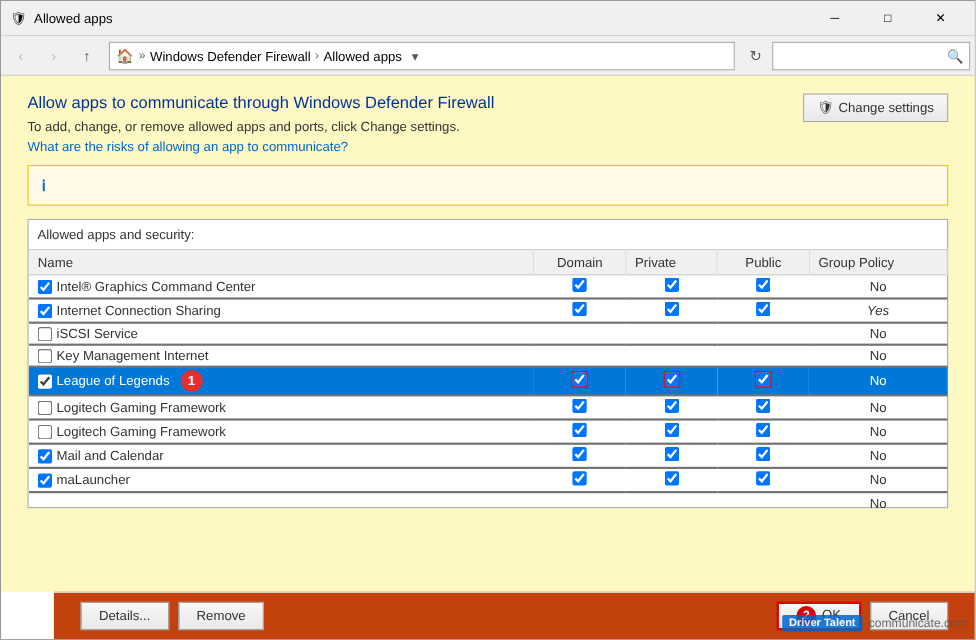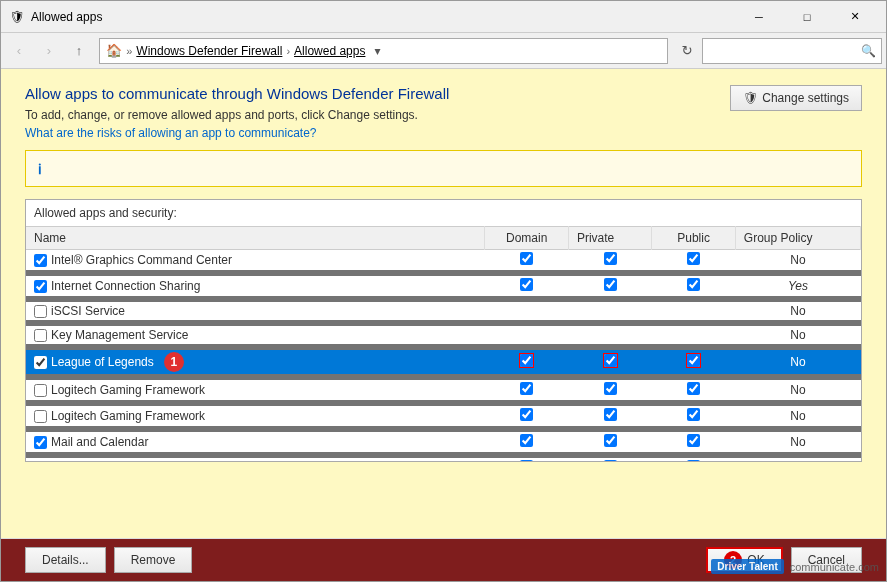--- a/index.html
+++ b/index.html
@@ -99,21 +99,20 @@
       align-items: center;
       padding: 0 6px;
       margin: 0 4px;
       gap: 4px;
       font-size: 12px;
     }
 
     .breadcrumb-part {
       color: #000;
       font-size: 12px;
-      text-decoration: underline;
     }
 
     .breadcrumb-sep { color: #666; font-size: 11px; }
 
     .address-dropdown {
       width: 16px;
       height: 100%;
       border: none;
       background: transparent;
       cursor: pointer;
@@ -252,21 +251,21 @@
     .apps-table th {
       padding: 4px 8px;
       text-align: left;
       font-weight: normal;
       color: #333;
       border-right: 1px solid #ddd;
     }
 
     .apps-table td {
       padding: 2px 8px;
-      border-bottom: 6px solid #737373;
+      border-bottom: 2px solid #737373;
       color: #333;
     }
 
     .checkbox-cell {
       display: flex;
       align-items: center;
       gap: 4px;
     }
 
     input[type="checkbox"] {
@@ -275,22 +274,23 @@
       cursor: pointer;
     }
 
     
     .bottom-bar {
       display: flex;
       justify-content: flex-end;
       padding: 8px 24px;
       gap: 8px;
       border-top: 1px solid #ddd;
-      background: #7f1d1d;
-      align-items: center;
+      background: #c2410c;
+      align-items: center;
+      margin-left: 48px;
     }
 
     .bottom-btn {
       height: 26px;
       padding: 0 16px;
       background: linear-gradient(to bottom, #f8f8f8, #e8e8e8);
       border: 1px solid #aaa;
       cursor: pointer;
       font-size: 12px;
       color: #333;
@@ -485,21 +485,21 @@
                 </td>
                 <td style="text-align: center;"></td>
                 <td style="text-align: center;"></td>
                 <td style="text-align: center;"></td>
                 <td style="text-align: center;">No</td>
               </tr>
               <tr>
                 <td>
                   <div class="checkbox-cell">
                     <input type="checkbox" style="">
-                    <span>Key Management Service</span>
+                    <span>Key Management Internet</span>
                   </div>
                 </td>
                 <td style="text-align: center;"></td>
                 <td style="text-align: center;"></td>
                 <td style="text-align: center;"></td>
                 <td style="text-align: center;">No</td>
               </tr>
               <tr class="row-highlight">
                 <td>
                   <div class="checkbox-cell">

